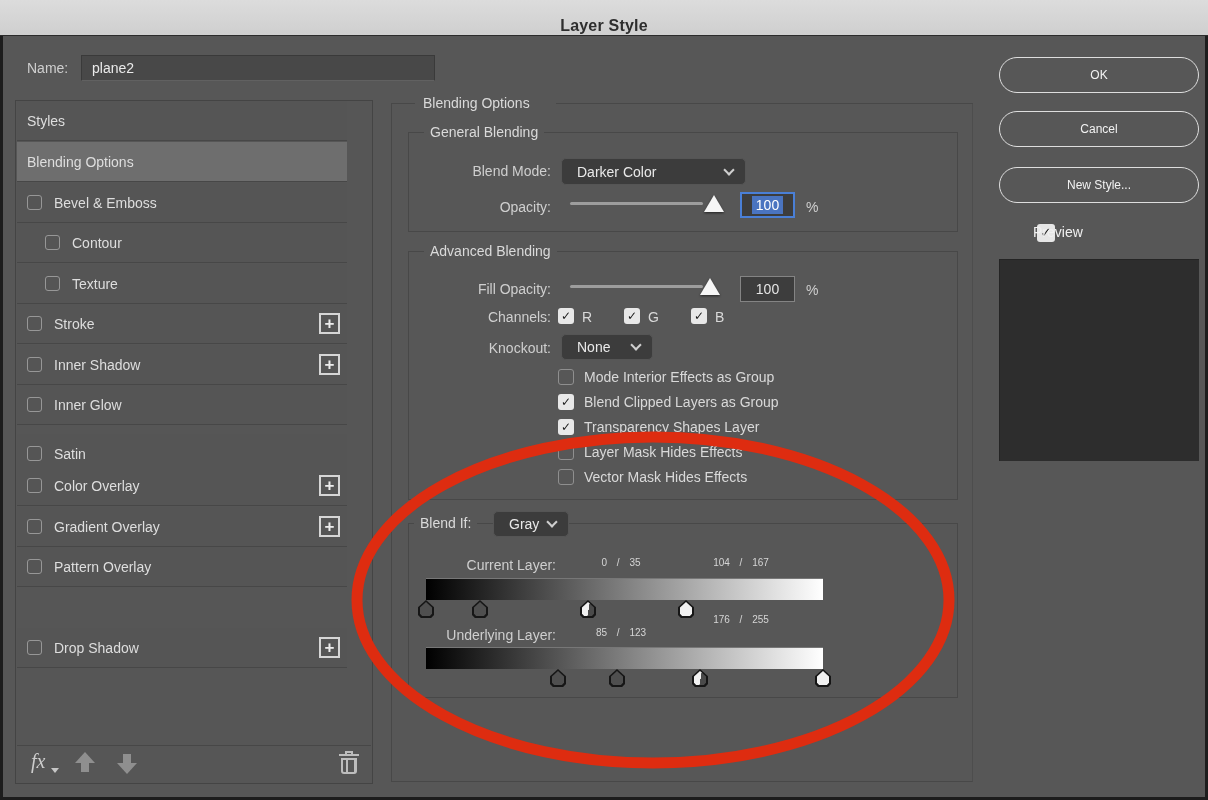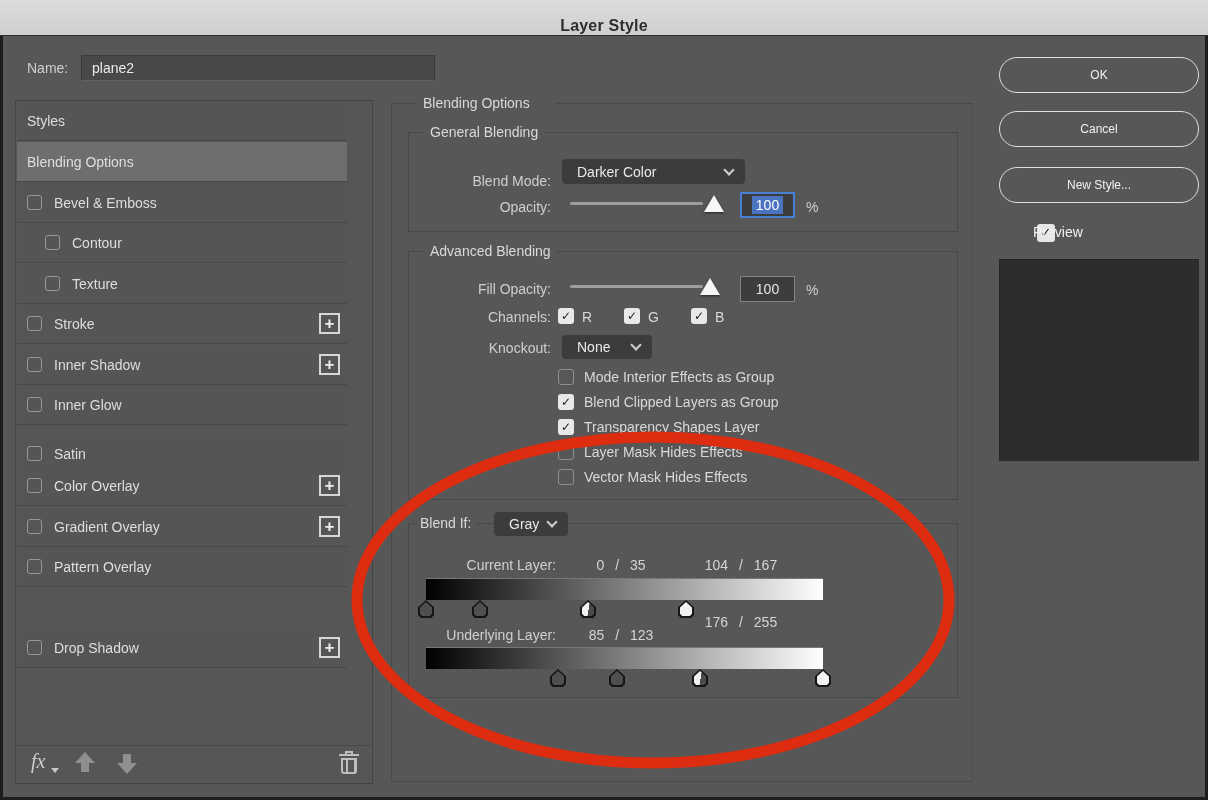--- a/index.html
+++ b/index.html
@@ -88,21 +88,21 @@
   .gradbar { position:absolute; width:397px; height:22px;
              background:linear-gradient(to right,#000,#fff); border-top:1px solid #777; }
   .bhandle { position:absolute; width:16px; height:18px;
              clip-path:polygon(50% 0%,100% 40%,100% 84%,82% 100%,18% 100%,0 84%,0 40%); background:#161616; }
   .bhandle i { position:absolute; left:2px; top:2px; right:2px; bottom:2px; display:block;
                clip-path:polygon(50% 0%,100% 40%,100% 84%,82% 100%,18% 100%,0 84%,0 40%); }
   .bhandle.dark i { background:#4f4f4f; }
   .bhandle.white i { background:#f2f2f2; }
   .bhandle.split i { background:linear-gradient(100deg,#f2f2f2 54%,#4a4a4a 55%); }
   .pair { word-spacing:7px; }
-  .valtxt { position:absolute; font-size:14px; color:#d5d5d5; text-align:center; }
+  .valtxt { position:absolute; font-size:10px; color:#d5d5d5; text-align:center; }
 
   
   .pill { position:absolute; left:996px; width:200px; height:36px; border:1.5px solid #dedede;
           border-radius:18px; background:transparent; color:#f2f2f2; font-size:12px;
           display:flex; align-items:center; justify-content:center; cursor:pointer;
           font-family:inherit; }
   .preview-cb { position:absolute; left:1034px; top:224px; width:18px; height:18px; background:#e6e6e6;
                 border-radius:3px; color:#1a1a1a; font-size:13px; font-weight:bold; text-align:center; line-height:18px; }
   .preview-lbl { position:absolute; left:1030px; top:224px; font-size:14px; color:#f0f0f0; }
   .swatch { position:absolute; left:996px; top:259px; width:200px; height:202px; background:#2d2d2d;
@@ -199,21 +199,21 @@
   </div>
 
   <div class="mainbox"></div>
   <div class="hline" style="left:388px; top:103px; width:24px"></div>
   <span class="sec-title" style="left:414px; top:95px">Blending Options</span>
   <div class="hline" style="left:553px; top:103px; width:417px"></div>
 
   <div class="fieldset" style="left:405px; top:132px; width:550px; height:100px"></div>
   <span class="sec-title" style="left:421px; top:124px">General Blending</span>
 
-  <span class="rlabel" style="left:400px; top:173px">Blend Mode:</span>
+  <span class="rlabel" style="left:400px; top:163px">Blend Mode:</span>
   <div class="dropdown" style="left:558px; top:158px; width:185px; height:27px">
     <span class="dtext">Darker Color</span>
     <span class="chev"></span>
   </div>
 
   <span class="rlabel" style="left:400px; top:199px">Opacity:</span>
   <div class="track" style="left:567px; top:202px; width:133px"></div>
   <div class="tri" style="left:701px; top:195px"></div>
   <div class="numfield focus" style="left:737px; top:192px">
     <span class="selhl">100</span>

